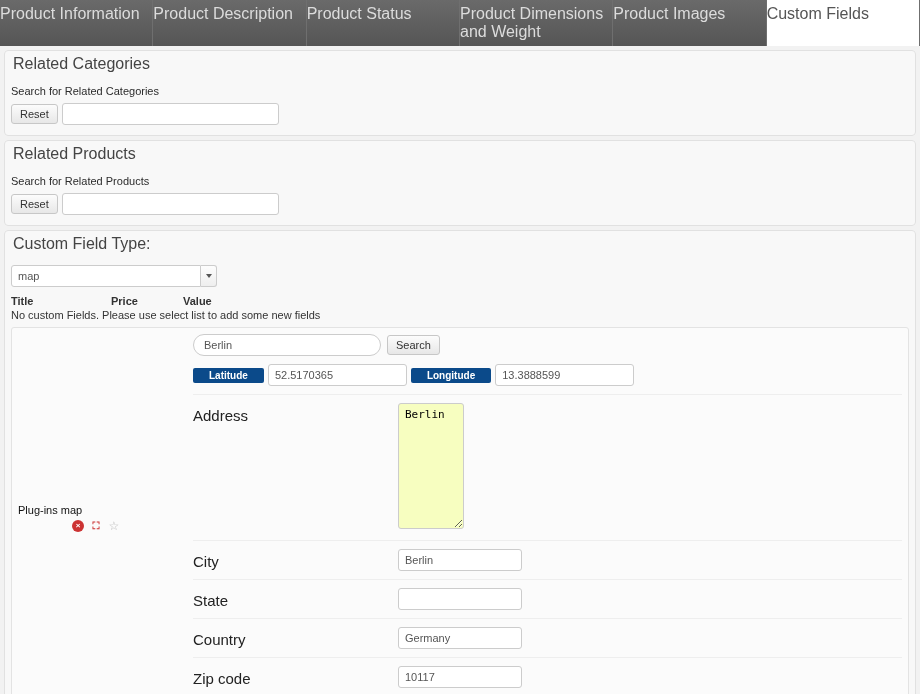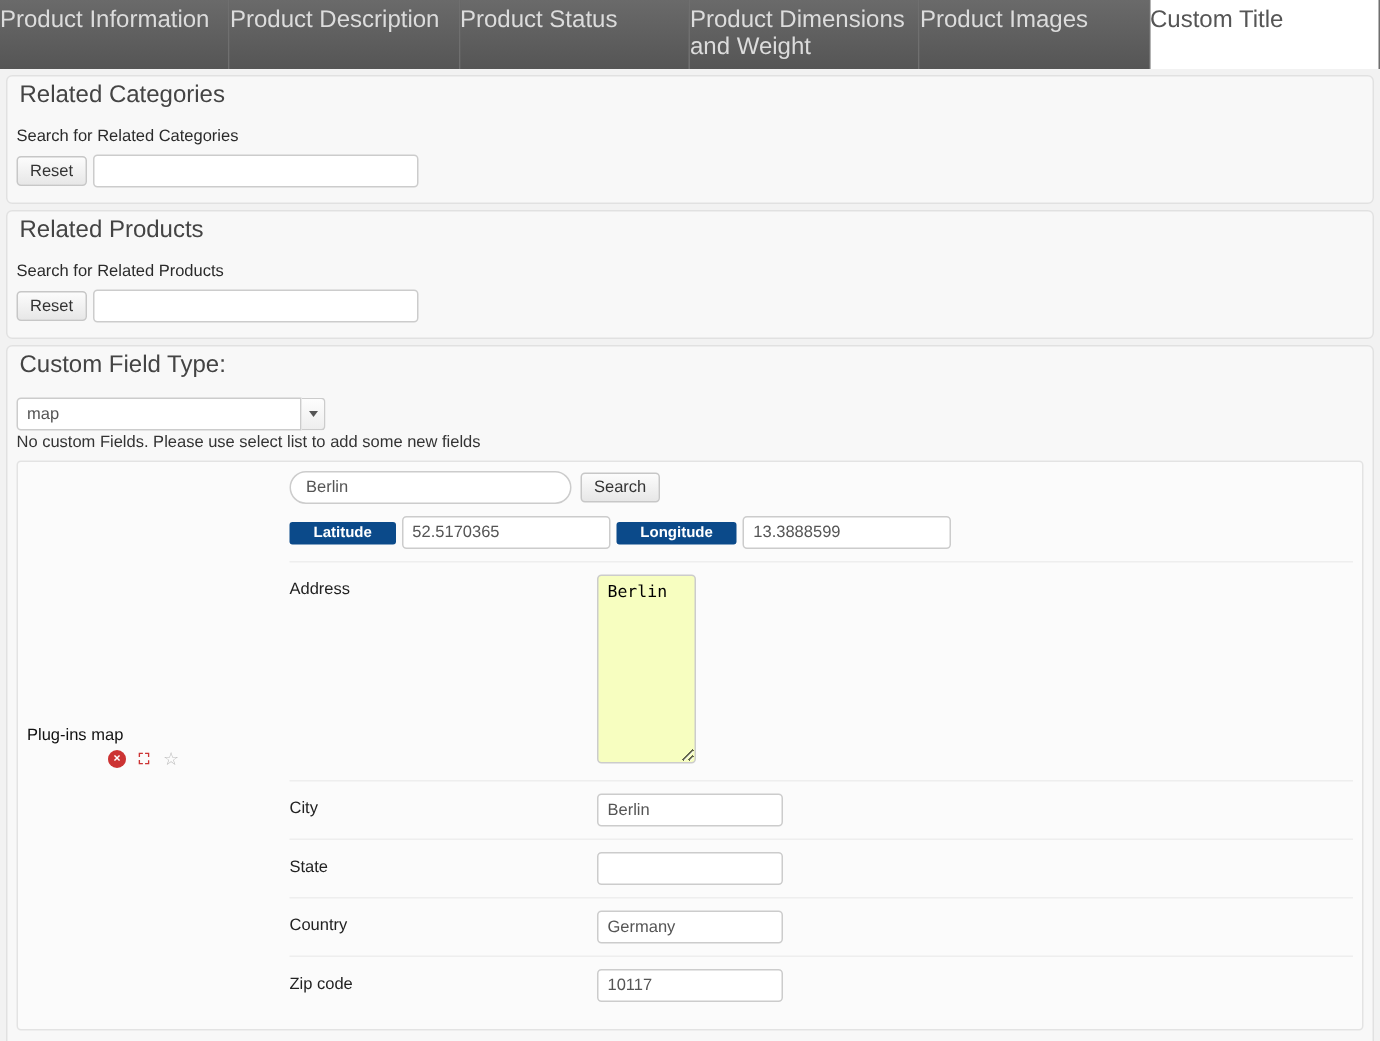--- a/index.html
+++ b/index.html
@@ -48,35 +48,35 @@
   
   .search-row { display:flex; gap:6px; align-items:center; margin-bottom:8px;}
   .search-row input { width:188px; border-radius:12px; padding:4px 10px;}
   
   .coord-row{ display:flex; gap:4px; align-items:center; margin-bottom:8px;}
   .badge{ background:#0b4a8a; color:#fff; font-size:10px; padding:2px 16px; border-radius:2px; font-weight:bold;}
   .coord-row input{ width:139px;}
   
   .kv{ display:flex; border-top:1px solid #eee; padding:8px 0; align-items:flex-start;}
   .kv:first-of-type{ border-top:1px solid #eee; }
-  .kv .k{ width:205px; font-size:11px; color:#222; padding-top:4px;}
+  .kv .k{ width:205px; font-size:15px; color:#222; padding-top:4px;}
   .kv .v input{ width:124px;}
   .kv .v textarea{ width:66px; height:126px; background:#f7fec0; }
   
 </style>
 </head>
 <body>
 
 <div class="tabs">
   <div class="tab">Product Information</div>
   <div class="tab">Product Description</div>
   <div class="tab">Product Status</div>
   <div class="tab">Product Dimensions and Weight</div>
   <div class="tab">Product Images</div>
-  <div class="tab active">Custom Title</div>
+  <div class="tab active">Custom Fields</div>
 </div>
 
 <fieldset class="panel">
   <span class="panel-title">Related Categories</span>
   <label class="search-label">Search for Related Categories</label>
   <div class="row-inline">
     <button class="btn">Reset</button>
     <input type="text" style="width: 217px;" value="">
   </div>
 </fieldset>
@@ -91,20 +91,25 @@
 </fieldset>
 
 <fieldset class="panel">
   <span class="panel-title">Custom Field Type:</span>
   
   <div class="dropdown">
     <input type="text" value="map" style="">
     <div class="caret-btn"></div>
   </div>
   
+  <div class="cf-head">
+    <div class="c1">Title</div>
+    <div class="c2">Price</div>
+    <div class="c3">Value</div>
+  </div>
   <div class="cf-empty">No custom Fields. Please use select list to add some new fields</div>
   
   <div class="form-area">
     <div class="left-col">
       <div class="plug-label">
         <b>Plug-ins</b><span> map</span>
       </div>
       <div class="mini-icons">
         <span class="ico-del">×</span>
         <span class="ico-exp">⛶</span>

